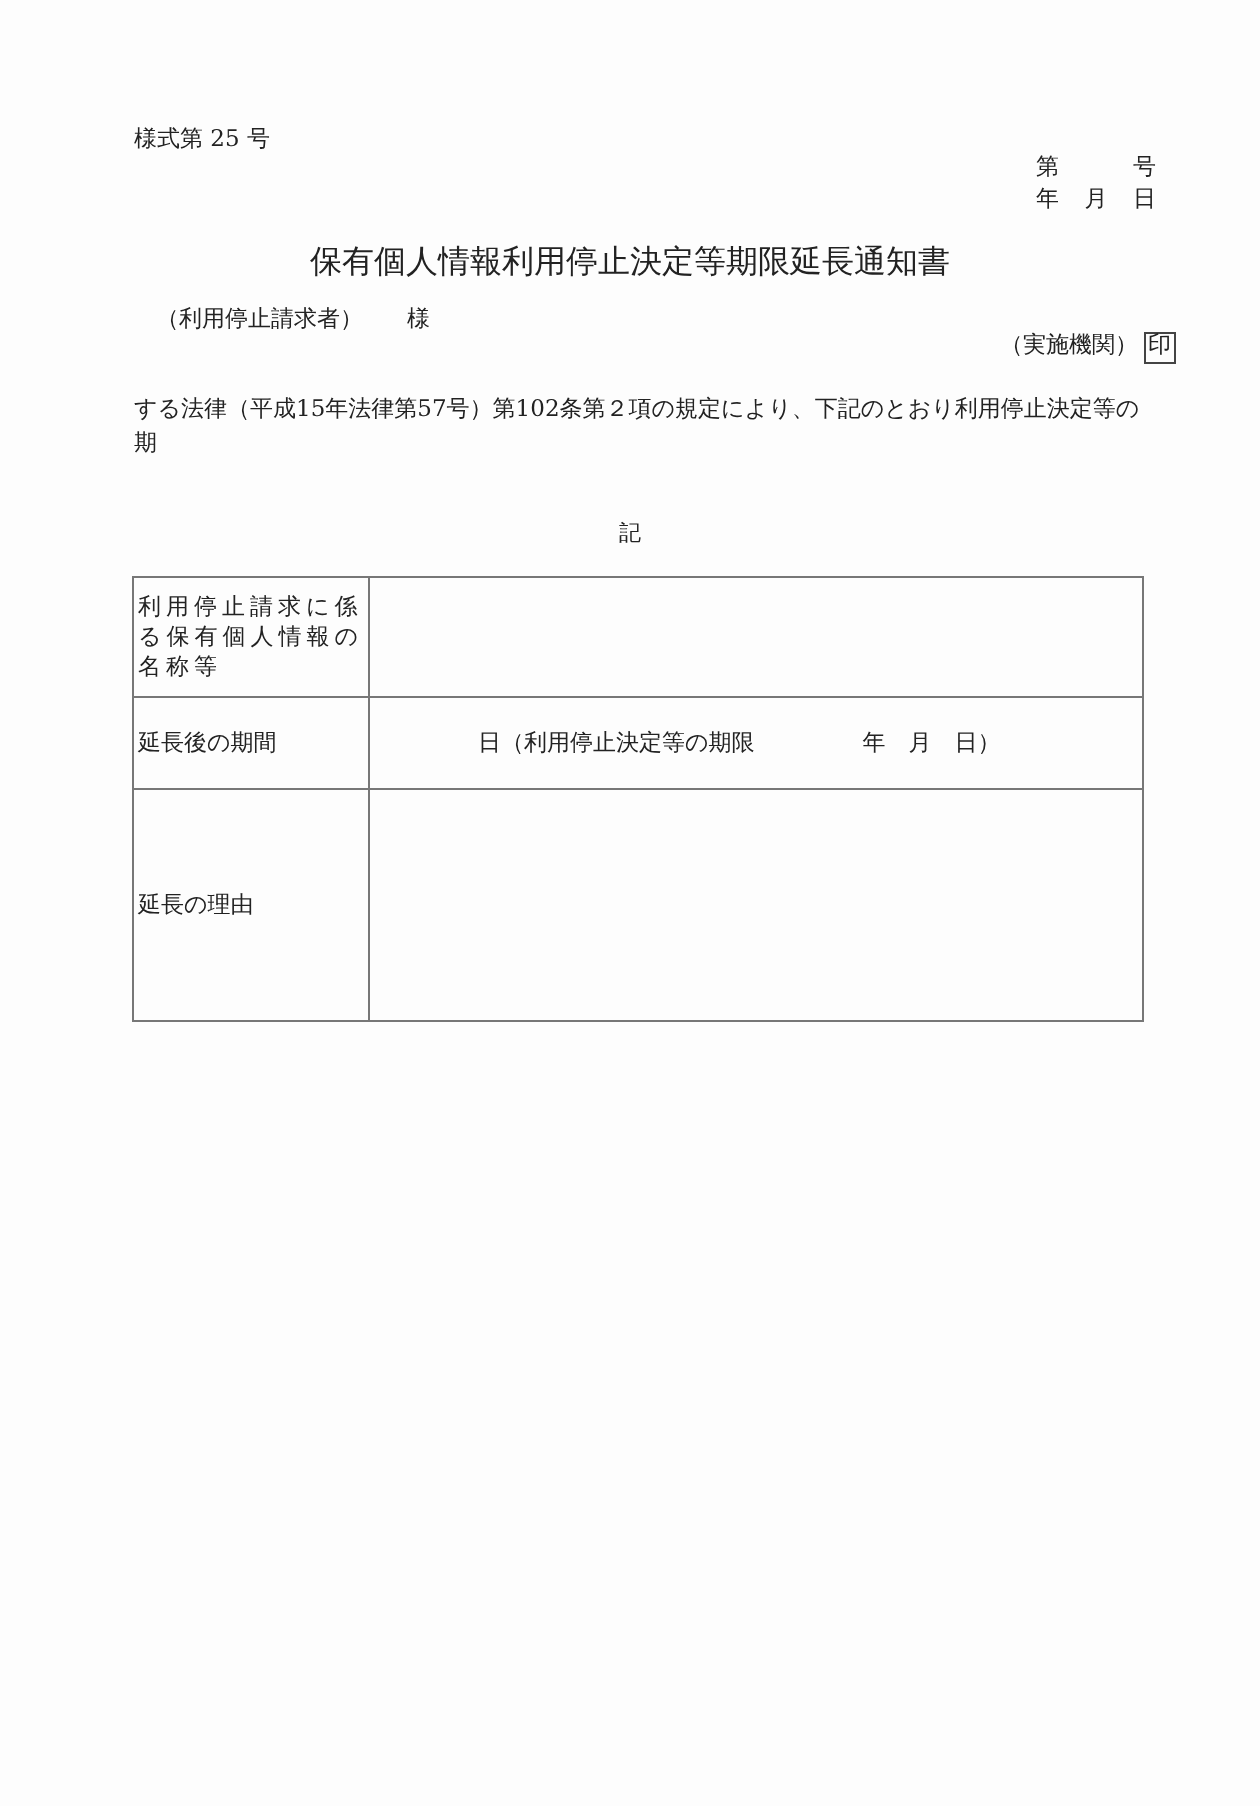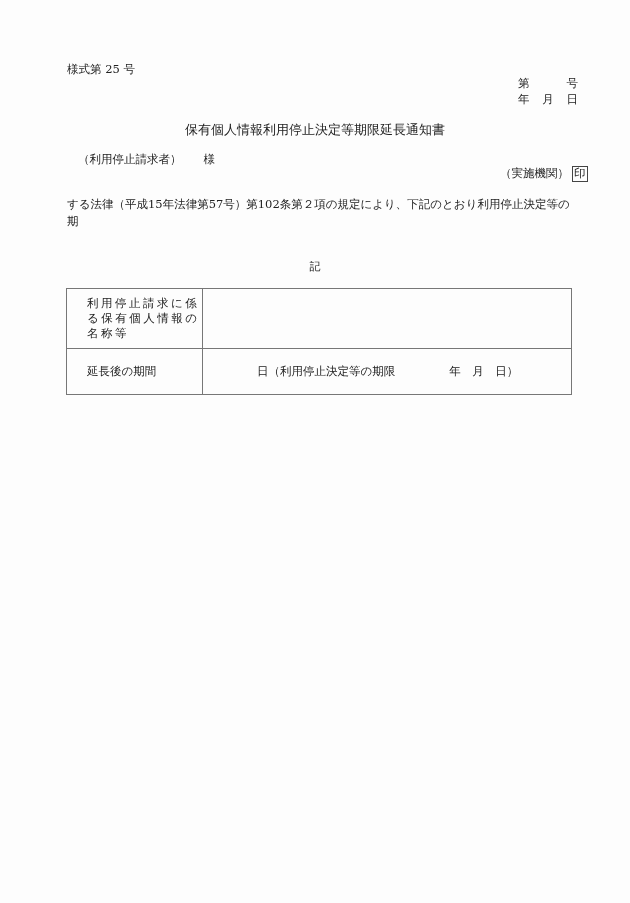--- a/index.html
+++ b/index.html
@@ -10,21 +10,21 @@
       color: #222;
       position: relative;
       overflow: hidden;
     }
     .abs { position: absolute; white-space: nowrap; }
     .t12 { font-size: 11.5px; line-height: 14px; text-align: center; }
     #form-number { left: 67px; top: 62px; }
     #doc-number { left: 518px; top: 76px; width: 60px; }
     #doc-date { left: 518px; top: 92px; width: 60px; }
     .row-line { display: flex; justify-content: space-between; }
-    #doc-title { left: 0; width: 630px; text-align: center; top: 121px; font-size: 13px; }
+    #doc-title { left: 0; width: 630px; text-align: center; top: 121px; font-size: 16px; }
     #recipient { left: 78px; top: 152px; }
     #recipient .sama { margin-left: 22px; }
     #issuer { left: 500px; top: 166px; font-family: Liberation Mono, monospace; }
     #seal {
       display: inline-block; border: 1px solid #444; padding: 0 1px; line-height: 14px;
       margin-left: 3px;
     }
     #body-text {
       left: 67px; top: 196px; width: 510px;
       font-size: 11.5px; line-height: 17px; white-space: normal;
@@ -32,21 +32,21 @@
     #body-text p { margin: 0; }
     #ki { left: 0; width: 630px; text-align: center; top: 259px; font-size: 11px; }
     #detail-table {
       position: absolute; left: 66px; top: 288px;
       width: 506px; border-collapse: collapse;
     }
     #detail-table td {
       border: 1px solid #777; padding: 0; vertical-align: middle;
       font-size: 11.5px; line-height: 15px;
     }
-    #detail-table td.label { width: 115px; padding-left: 20px; }
+    #detail-table td.label { width: 115px; padding-left: 2px; }
     #detail-table tr.r1 td { height: 59px; }
     #detail-table tr.r2 td { height: 45px; }
     #detail-table tr.r3 td { height: 115px; }
     .label-1 { letter-spacing: 2.5px; }
     .period-cell { padding-left: 54px !important; }
     .period-cell .gap1 { display: inline-block; width: 54px; }
   </style>
 </head>
 <body>
 
@@ -83,14 +83,18 @@
       <tr class="r1">
     <td class="label label-1">利用停止請求に係る保有個人情報の名称等</td>
     <td></td>
   </tr>
   <tr class="r2">
     <td class="label">延長後の期間</td>
     <td class="period-cell">
       <span>日（利用停止決定等の期限</span><span class="gap1"></span><span>年　月　日）</span>
     </td>
   </tr>
+  <tr class="r3">
+    <td class="label">延長の理由</td>
+    <td></td>
+  </tr>
 </tbody>
   </table>
 
 </body></html>

